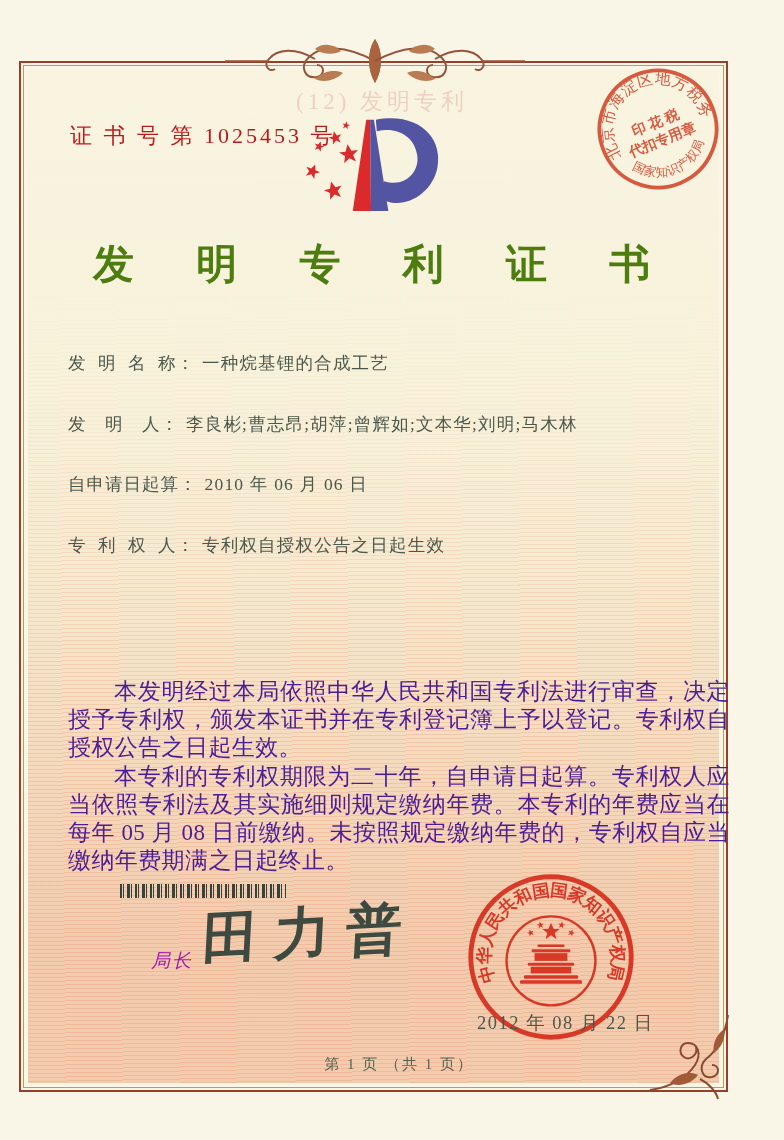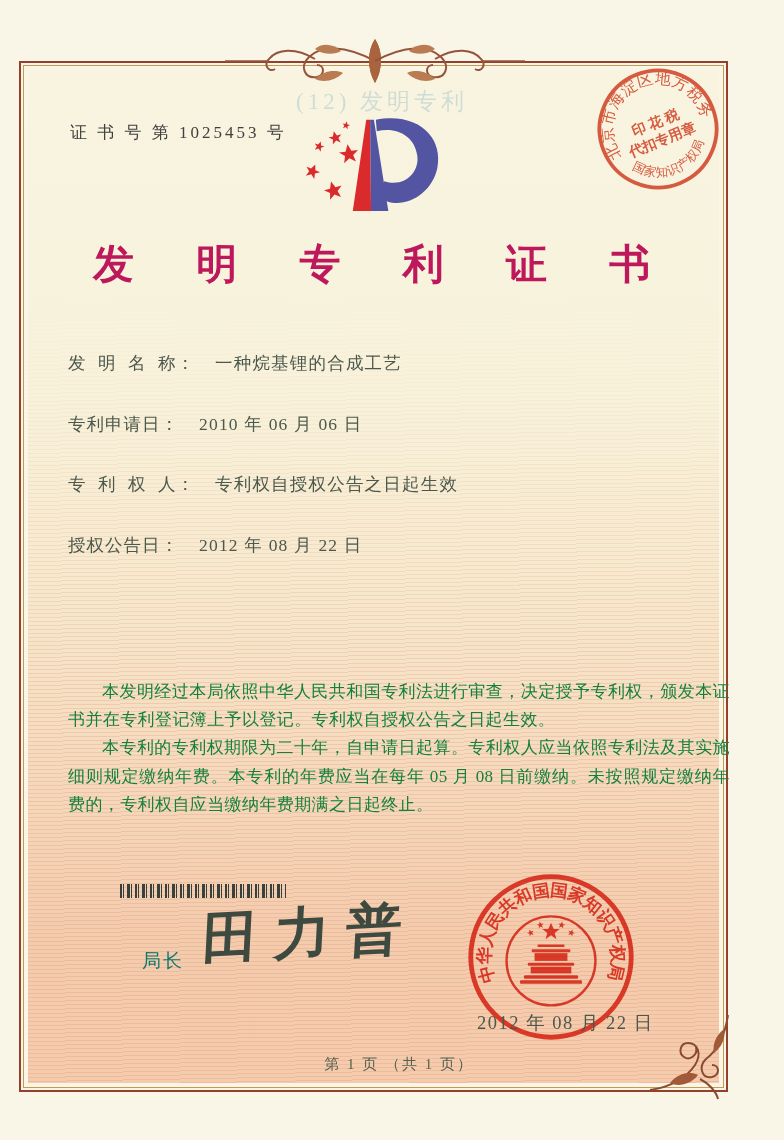--- a/index.html
+++ b/index.html
@@ -14,40 +14,40 @@
          border:2.5px solid #94402b;}
   .frame-inner{position:absolute;inset:2px;border:1.5px solid #c49a55;}
   .paper{position:absolute;inset:4px;
     background:linear-gradient(180deg,#f8f4e0 0%,#f8f2db 32%,#f6e8cd 52%,
                #f5d9bc 70%,#f3cbad 86%,#f4ccad 100%);}
   .guilloche{position:absolute;inset:4px;pointer-events:none;
     background:repeating-linear-gradient(179deg,rgba(226,126,92,0) 0 3px,rgba(226,126,92,.22) 3px 4px);
     -webkit-mask-image:linear-gradient(180deg,transparent 0 22%,#000 62%);
     mask-image:linear-gradient(180deg,transparent 0 22%,#000 62%);}
   
-  .cert-no{position:absolute;left:70px;top:121px;font-size:17px;letter-spacing:3px;color:#404040;}
+  .cert-no{position:absolute;left:70px;top:121px;font-size:22px;letter-spacing:3px;color:#b91c1c;}
   .ghost{position:absolute;left:296px;top:86px;font-size:23px;letter-spacing:4px;
-         color:#0369a1;opacity:.16;font-family:Liberation Serif, serif;}
+         color:#b91c1c;opacity:.16;font-family:Liberation Serif, serif;}
   .title{position:absolute;left:19px;top:237px;width:705px;text-align:center;
-         font-size:41px;font-weight:600;letter-spacing:26px;text-indent:26px;color:#be185d;}
+         font-size:41px;font-weight:600;letter-spacing:26px;text-indent:26px;color:#4d7c0f;}
   .fields{position:absolute;left:68px;top:350px;}
   .field-row{margin-bottom:33.5px;line-height:26px;font-size:17.5px;}
   .field-label{white-space:pre;letter-spacing:1px;font-family:Liberation Mono, monospace;}
-  .field-value{margin-left:20px;letter-spacing:1.2px;}
+  .field-value{margin-left:7px;letter-spacing:1.2px;}
   .body-text{position:absolute;left:68px;top:678px;width:662px;
-    font-size:17px;line-height:28.2px;text-align:justify;letter-spacing:.4px;color:#15803d;}
+    font-size:23px;line-height:28.2px;text-align:justify;letter-spacing:.4px;color:#4c1d95;}
   .body-text p{margin:0;text-indent:2em;}
   
   .barcode{position:absolute;left:120px;top:884px;width:166px;height:14px;
     background-image:repeating-linear-gradient(90deg,
       #39423a 0 2px,transparent 2px 3px,
       #39423a 3px 4px,transparent 4px 7px,
       #39423a 7px 10px,transparent 10px 11px,
       #39423a 11px 12px,transparent 12px 15px);}
-  .director-label{position:absolute;left:142px;top:948px;font-size:19px;letter-spacing:2px;color:#0f766e;}
+  .director-label{position:absolute;left:151px;top:948px;font-size:19px;letter-spacing:2px;color:#a21caf;font-style:italic;}
   .signature{position:absolute;left:202px;top:896px;font-size:56px;font-weight:600;
     letter-spacing:16px;color:#3e4a40;transform:rotate(-3deg) skewX(-6deg);}
   .issue-date{position:absolute;left:477px;top:1010px;font-size:18.5px;letter-spacing:1.5px;
     color:#4c584a;z-index:6;}
   .footer-page{position:absolute;left:19px;top:1055px;width:760px;text-align:center;
     font-size:15px;letter-spacing:2px;color:#55624f;}
   
   .sipo-logo{position:absolute;left:292px;top:112px;width:185px;height:125px;}
   .big-seal{position:absolute;left:464px;top:870px;width:174px;height:174px;
     mix-blend-mode:multiply;opacity:.93;z-index:5;}
@@ -112,27 +112,27 @@
     </g>
   </svg>
 
   <div class="title">发 明 专 利 证 书</div>
 
   <div class="fields">
     <div class="field-row">
       <span class="field-label">发 明 名 称：</span><span class="field-value">一种烷基锂的合成工艺</span>
     </div>
     <div class="field-row">
-      <span class="field-label">专利申请日：</span><span class="field-value">2010 年 06 月 06 日</span>
+      <span class="field-label">发　明　人：</span><span class="field-value">李良彬;曹志昂;胡萍;曾辉如;文本华;刘明;马木林</span>
+    </div>
+    <div class="field-row">
+      <span class="field-label">自申请日起算：</span><span class="field-value">2010 年 06 月 06 日</span>
     </div>
     <div class="field-row">
       <span class="field-label">专 利 权 人：</span><span class="field-value">专利权自授权公告之日起生效</span>
-    </div>
-    <div class="field-row">
-      <span class="field-label">授权公告日：</span><span class="field-value">2012 年 08 月 22 日</span>
     </div>
   </div>
 
   <div class="body-text">
     <p>本发明经过本局依照中华人民共和国专利法进行审查，决定授予专利权，颁发本证书并在专利登记簿上予以登记。专利权自授权公告之日起生效。</p>
     <p>本专利的专利权期限为二十年，自申请日起算。专利权人应当依照专利法及其实施细则规定缴纳年费。本专利的年费应当在每年 05 月 08 日前缴纳。未按照规定缴纳年费的，专利权自应当缴纳年费期满之日起终止。</p>
   </div>
 
   <div class="barcode"></div>
 

